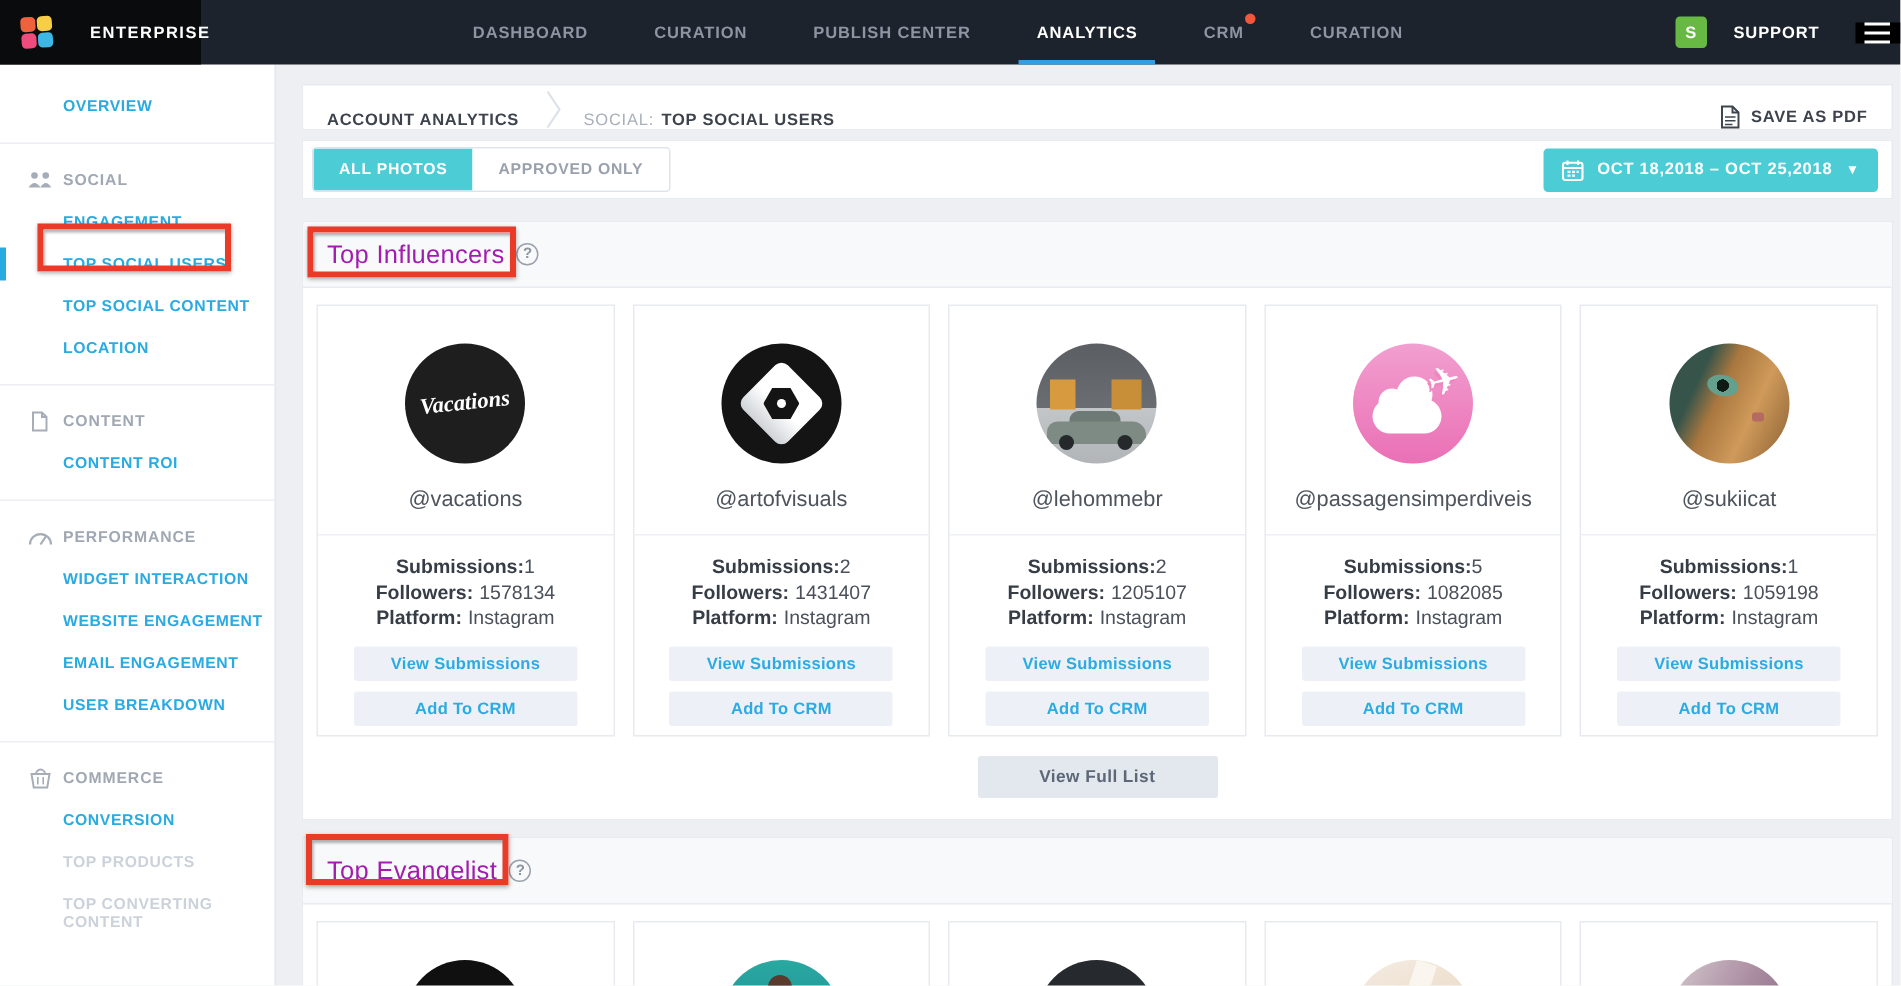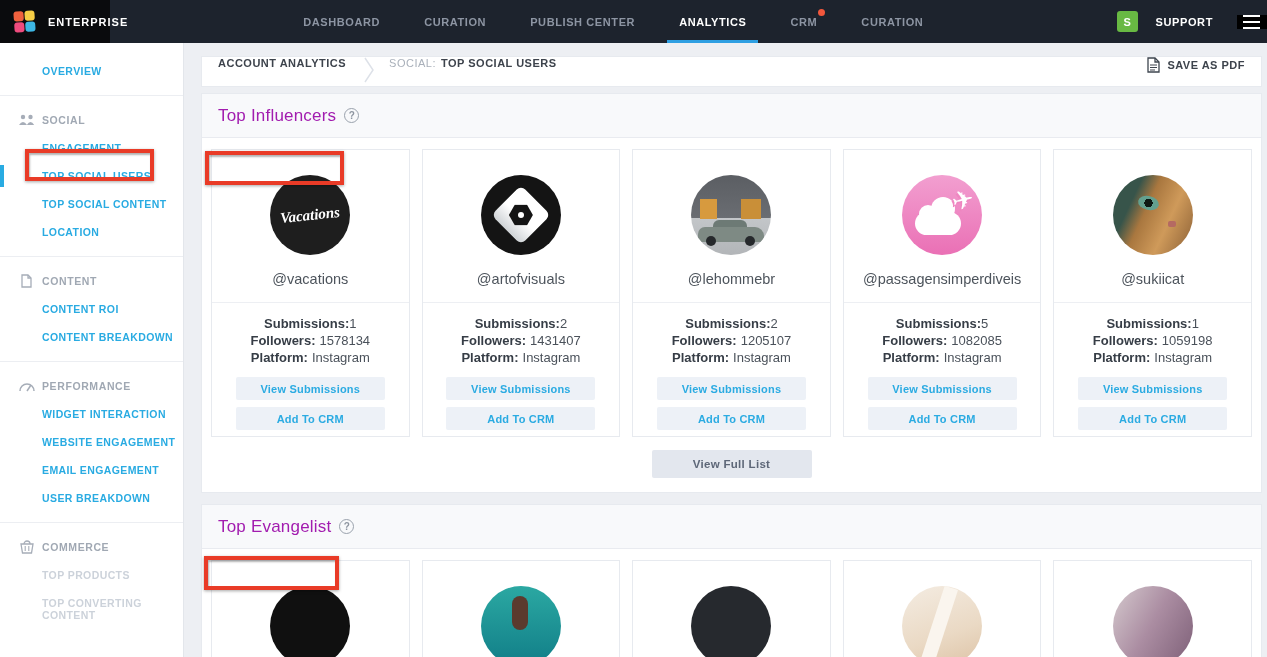--- a/index.html
+++ b/index.html
@@ -1,21 +1,21 @@
 <!DOCTYPE html>
 <html><head>
 <meta charset="utf-8">
 <style>
   * { margin:0; padding:0; box-sizing:border-box; }
   html,body { width:1267px; height:657px; overflow:hidden; }
   body { font-family:"Liberation Sans", sans-serif; background:#edeff3; position:relative; }
 
   
   .navbar { height:43px; background:#1d232d; display:flex; align-items:stretch; position:relative; z-index:10; }
-  .brand { width:110px; background:#0a0b0d; display:flex; align-items:center; padding-left:14px; gap:13px; }
+  .brand { width:134px; background:#0a0b0d; display:flex; align-items:center; padding-left:14px; gap:25px; }
   .logo { width:21px; height:21px; display:grid; grid-template-columns:10px 10px; grid-template-rows:10px 10px; gap:1px; transform:rotate(-4deg); }
   .logo span { border-radius:3px; }
   .logo .c1{background:#f0613e;} .logo .c2{background:#f7ce45;} .logo .c3{background:#ef4b7d;} .logo .c4{background:#3db7e4;}
   .brand-name { color:#fff; font-size:11px; font-weight:700; letter-spacing:1px; }
   .nav-center { display:flex; align-items:stretch; gap:44px; margin:0 auto; }
   .nav-item { display:flex; align-items:center; color:#8d95a3; font-size:11px; font-weight:600; letter-spacing:.6px; position:relative; cursor:pointer; }
   .nav-item.active { color:#ffffff; }
   .nav-item.active::after { content:""; position:absolute; left:-12px; right:-12px; bottom:0; height:3px; background:#2e9fe2; }
   .nav-dot { position:absolute; top:9px; right:-8px; width:7px; height:7px; border-radius:50%; background:#f2573c; }
   .nav-right { display:flex; align-items:center; gap:18px; margin-right:0; }
@@ -30,21 +30,21 @@
   .side-link.disabled { color:#ccd2da; cursor:default; }
   .side-link.active::before { content:""; position:absolute; left:0; top:3px; bottom:3px; width:4px; background:#29abe2; }
   .side-header { display:block; padding:8px 6px 8px 42px; font-size:10.5px; font-weight:600; letter-spacing:.6px; color:#a0a8b3; position:relative; margin-top:4px; }
   .side-header .s-icon { position:absolute; left:18px; top:6px; width:18px; height:16px; }
   .side-div { height:1px; background:#eceef2; margin:10px 0; }
 
   
   .main { margin-left:184px; padding:13px 5px 0 17px; }
   .bar { background:#fff; border:1px solid #e7eaef; }
 
-  .breadcrumb-bar { height:31px; display:flex; align-items:flex-start; padding:0 16px; margin-bottom:6px; }
+  .breadcrumb-bar { height:31px; display:flex; align-items:flex-end; padding:0 16px; margin-bottom:6px; }
   .bc-root { font-size:11px; font-weight:700; letter-spacing:.5px; color:#3d434c; cursor:pointer; }
   .bc-chevron { margin:0 14px 0 18px; }
   .bc-prefix { font-size:11px; letter-spacing:.5px; color:#a9b0ba; margin-right:5px; }
   .bc-current { font-size:11px; font-weight:700; letter-spacing:.5px; color:#3d434c; }
   .save-pdf { margin-left:auto; display:flex; align-items:center; gap:7px; cursor:pointer; }
   .save-pdf span { font-size:11px; font-weight:700; letter-spacing:.5px; color:#3d434c; }
 
   .filter-bar { height:40px; display:flex; align-items:center; padding:0 6px 0 6px; margin-bottom:14px; }
   .segmented { display:flex; border:1px solid #dfe3e9; border-radius:3px; overflow:hidden; }
   .seg { height:28px; display:flex; align-items:center; padding:0 17px; font-size:10.5px; font-weight:700; letter-spacing:.5px; cursor:pointer; }
@@ -168,21 +168,20 @@
   <div class="side-div"></div>
 
   <div class="side-header">
     <svg class="s-icon" viewBox="0 0 18 14">
         <path d="M4,1 h6 l3,3 v9 h-9 z" fill="none" stroke="#a6adb8" stroke-width="1.3"></path>
         <path d="M10,1 v3 h3" fill="none" stroke="#a6adb8" stroke-width="1.3"></path>
       </svg>
     <span>CONTENT</span>
   </div>
   <a class="side-link">CONTENT ROI</a>
-  <a class="side-link">CONTENT BREAKDOWN</a>
   <div class="side-div"></div>
 
   <div class="side-header">
     <svg class="s-icon" viewBox="0 0 18 14">
         <path d="M2,12 a7,7 0 0 1 14,0" fill="none" stroke="#a6adb8" stroke-width="1.5"></path>
         <path d="M9,12 L13,6" stroke="#a6adb8" stroke-width="1.5"></path>
       </svg>
     <span>PERFORMANCE</span>
   </div>
   <a class="side-link">WIDGET INTERACTION</a>
@@ -192,20 +191,21 @@
   <div class="side-div"></div>
 
   <div class="side-header">
     <svg class="s-icon" viewBox="0 0 18 14">
         <path d="M6,4 a3,3 0 0 1 6,0" fill="none" stroke="#a6adb8" stroke-width="1.3"></path>
         <path d="M3,4 h12 l-1.5,9 h-9 z" fill="none" stroke="#a6adb8" stroke-width="1.3"></path>
         <path d="M7.2,6 v5 M10.8,6 v5" stroke="#a6adb8" stroke-width="1.1"></path>
       </svg>
     <span>COMMERCE</span>
   </div>
+  <a class="side-link">CONVERSION</a>
   <a class="side-link disabled">TOP PRODUCTS</a>
   <a class="side-link disabled">TOP CONVERTING CONTENT</a>
 
 </aside>
 
 <main class="main">
 
   <div class="bar breadcrumb-bar">
     <span class="bc-root">ACCOUNT ANALYTICS</span>
     <svg class="bc-chevron" width="11" height="26" viewBox="0 0 11 26">
@@ -216,20 +216,35 @@
     <div class="save-pdf">
       <svg width="13" height="16" viewBox="0 0 13 16">
           <path d="M1,1 h7 l4,4 v10 h-11 z" fill="none" stroke="#3e454f" stroke-width="1.3"></path>
           <path d="M8,1 v4 h4" fill="none" stroke="#3e454f" stroke-width="1.3"></path>
           <path d="M3,8 h7 M3,10.5 h7 M3,13 h5" stroke="#3e454f" stroke-width="1"></path>
         </svg>
       <span>SAVE AS PDF</span>
     </div>
   </div>
 
+  <div class="bar filter-bar">
+    <div class="segmented">
+      <div class="seg on">ALL PHOTOS</div>
+      <div class="seg off">APPROVED ONLY</div>
+    </div>
+    <button class="date-btn">
+      <svg width="15" height="15" viewBox="0 0 15 15">
+          <rect x="1" y="2.5" width="13" height="11.5" rx="1.5" fill="none" stroke="#fff" stroke-width="1.4"></rect>
+          <path d="M4,1 v3 M11,1 v3 M1,6 h13" stroke="#fff" stroke-width="1.4"></path>
+          <path d="M4,8.5 h2 M7,8.5 h2 M10,8.5 h1.5 M4,11 h2 M7,11 h2" stroke="#fff" stroke-width="1.5"></path>
+        </svg>
+      <span>OCT 18,2018 – OCT 25,2018</span>
+      <span class="date-caret">▼</span>
+    </button>
+  </div>
 
   <section class="panel">
     <div class="panel-head">
       <span class="panel-title">Top Influencers</span>
       <span class="help">?</span>
     </div>
     <div class="cards">
 
       <div class="card">
         <div class="av av-vacations">

